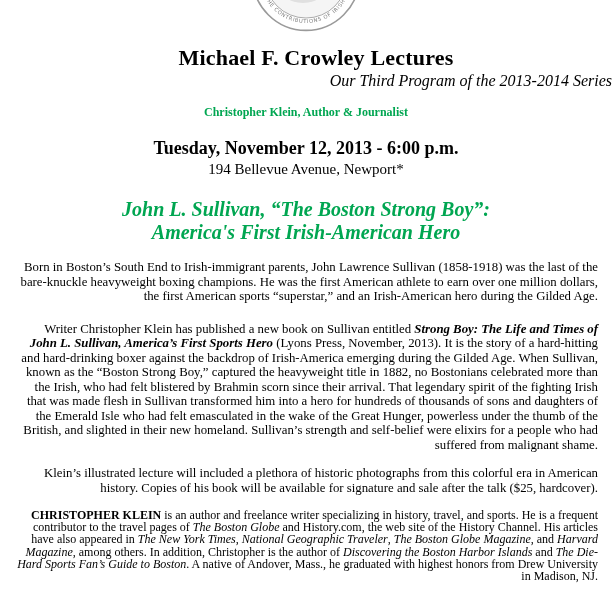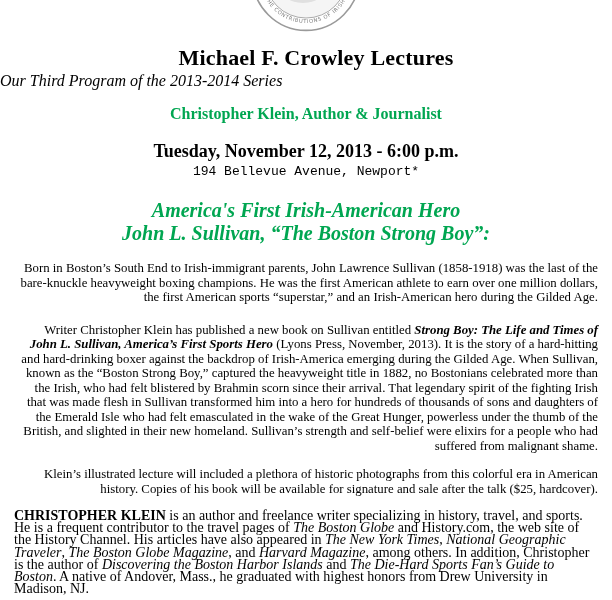--- a/index.html
+++ b/index.html
@@ -20,71 +20,70 @@
   .seal-svg { position: absolute; top: -78px; left: 0; }
   .series-title {
     text-align: center;
     font-size: 22px;
     font-weight: bold;
     margin-top: 13px;
     letter-spacing: 0.2px;
     padding-left: 20px;
   }
   .series-subtitle {
-    text-align: left;
+    text-align: right;
     font-size: 16px;
     font-style: italic;
     margin-top: 1px;
   }
   .speaker {
     text-align: center;
-    font-size: 16px;
+    font-size: 12px;
     font-weight: bold;
     color: #00A651;
     margin-top: 15px;
   }
   .datetime {
     text-align: center;
     font-size: 18px;
     font-weight: bold;
     margin-top: 18px;
   }
   .venue {
     text-align: center;
     font-size: 18.5px;
     margin-top: 14px;
   }
   .address {
     text-align: center;
-    font-size: 13px;
+    font-size: 15px;
     margin-top: 2px;
-    font-family: Liberation Mono, monospace;
   }
   .lecture-title {
     text-align: center;
     font-size: 20px;
     font-weight: bold;
     font-style: italic;
     color: #00A651;
     line-height: 23px;
     margin-top: 20px;
   }
   .body-par {
     font-size: 12.8px;
     line-height: 14.5px;
     margin: 0 14px;
     text-align: right;
   }
   .par-1 { margin-top: 16px; }
   .par-2 { margin-top: 18px; }
   .par-3 { margin-top: 14px; }
   .bio {
-    font-size: 14px;
+    font-size: 12px;
     line-height: 12.2px;
-    text-align: left;
+    text-align: right;
     margin: 14px 14px 0;
   }
 </style>
 </head>
 <body>
 
 <div class="page">
 
   <div class="seal-wrap">
     <svg class="seal-svg" width="110" height="110" viewBox="0 0 110 110" aria-hidden="true">
@@ -106,22 +105,22 @@
   <div class="series-subtitle">Our Third Program of the 2013-2014 Series</div>
 
   <div class="speaker">Christopher Klein, Author &amp; Journalist</div>
 
   <div class="datetime">Tuesday, November 12, 2013 - 6:00 p.m.</div>
 
 
   <div class="address">194 Bellevue Avenue, Newport*</div>
 
   <div class="lecture-title">
+    <div>John L. Sullivan, “The Boston Strong Boy”:</div>
     <div>America's First Irish-American Hero</div>
-    <div>John L. Sullivan, “The Boston Strong Boy”:</div>
   </div>
 
   <p class="body-par par-1">Born in Boston’s South End to Irish-immigrant parents, John Lawrence Sullivan (1858-1918) was the last of the bare-knuckle heavyweight boxing champions. He was the first American athlete to earn over one million dollars, the first American sports “superstar,” and an Irish-American hero during the Gilded Age.</p>
 
   <p class="body-par par-2"><span>Writer Christopher Klein has published a new book on Sullivan entitled </span><span style="font-weight: bold; font-style: italic;">Strong Boy: The Life and Times of John L. Sullivan, America’s First Sports Hero</span><span> (Lyons Press, November, 2013). It is the story of a hard-hitting and hard-drinking boxer against the backdrop of Irish-America emerging during the Gilded Age. When Sullivan, known as the “Boston Strong Boy,” captured the heavyweight title in 1882, no Bostonians celebrated more than the Irish, who had felt blistered by Brahmin scorn since their arrival. That legendary spirit of the fighting Irish that was made flesh in Sullivan transformed him into a hero for hundreds of thousands of sons and daughters of the Emerald Isle who had felt emasculated in the wake of the Great Hunger, powerless under the thumb of the British, and slighted in their new homeland. Sullivan’s strength and self-belief were elixirs for a people who had suffered from malignant shame.</span></p>
 
   <p class="body-par par-3">Klein’s illustrated lecture will included a plethora of historic photographs from this colorful era in American history. Copies of his book will be available for signature and sale after the talk ($25, hardcover).</p>
 
   <p class="bio"><span style="font-weight: bold;">CHRISTOPHER KLEIN</span><span> is an author and freelance writer specializing in history, travel, and sports. He is a frequent contributor to the travel pages of </span><span style="font-style: italic;">The Boston Globe</span><span> and History.com, the web site of the History Channel. His articles have also appeared in </span><span style="font-style: italic;">The New York Times</span><span>, </span><span style="font-style: italic;">National Geographic Traveler</span><span>, </span><span style="font-style: italic;">The Boston Globe Magazine</span><span>, and </span><span style="font-style: italic;">Harvard Magazine</span><span>, among others. In addition, Christopher is the author of </span><span style="font-style: italic;">Discovering the Boston Harbor Islands</span><span> and </span><span style="font-style: italic;">The Die-Hard Sports Fan’s Guide to Boston</span><span>. A native of Andover, Mass., he graduated with highest honors from Drew University in Madison, NJ.</span></p>
 

